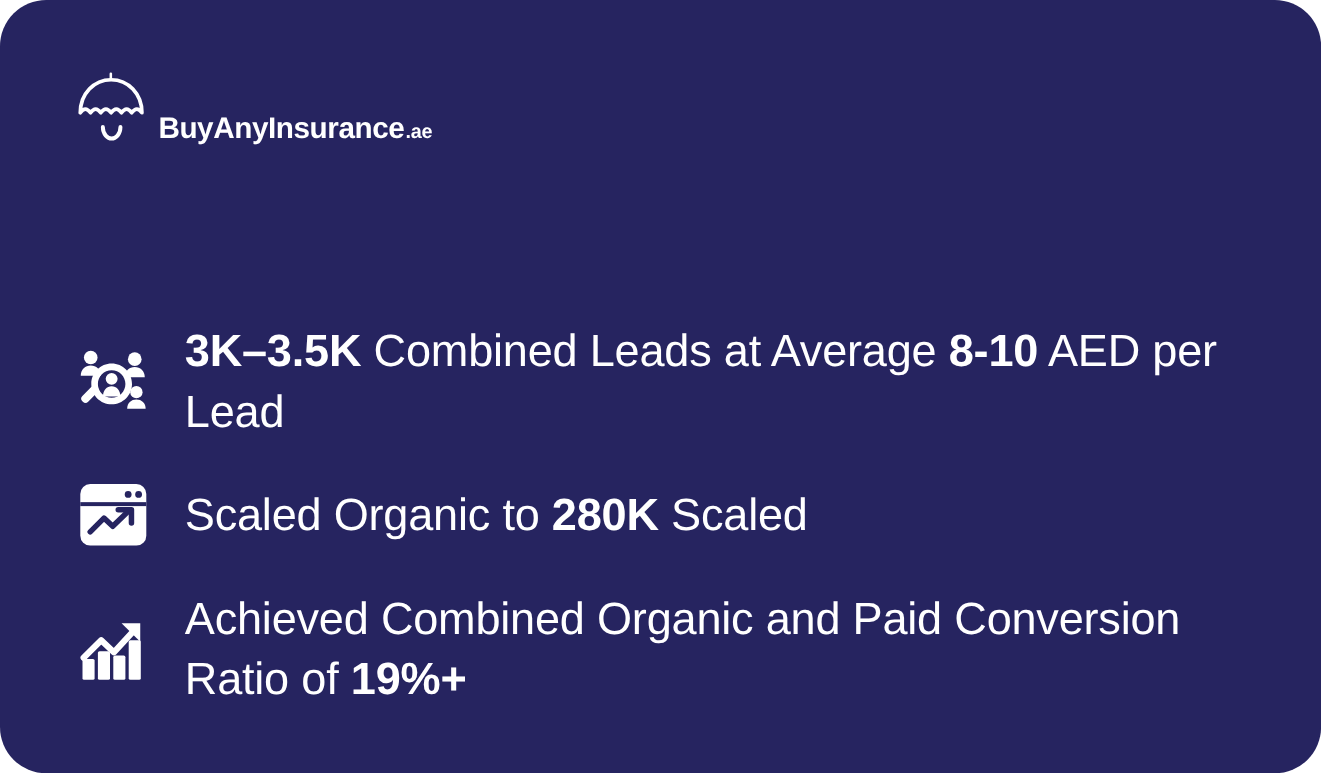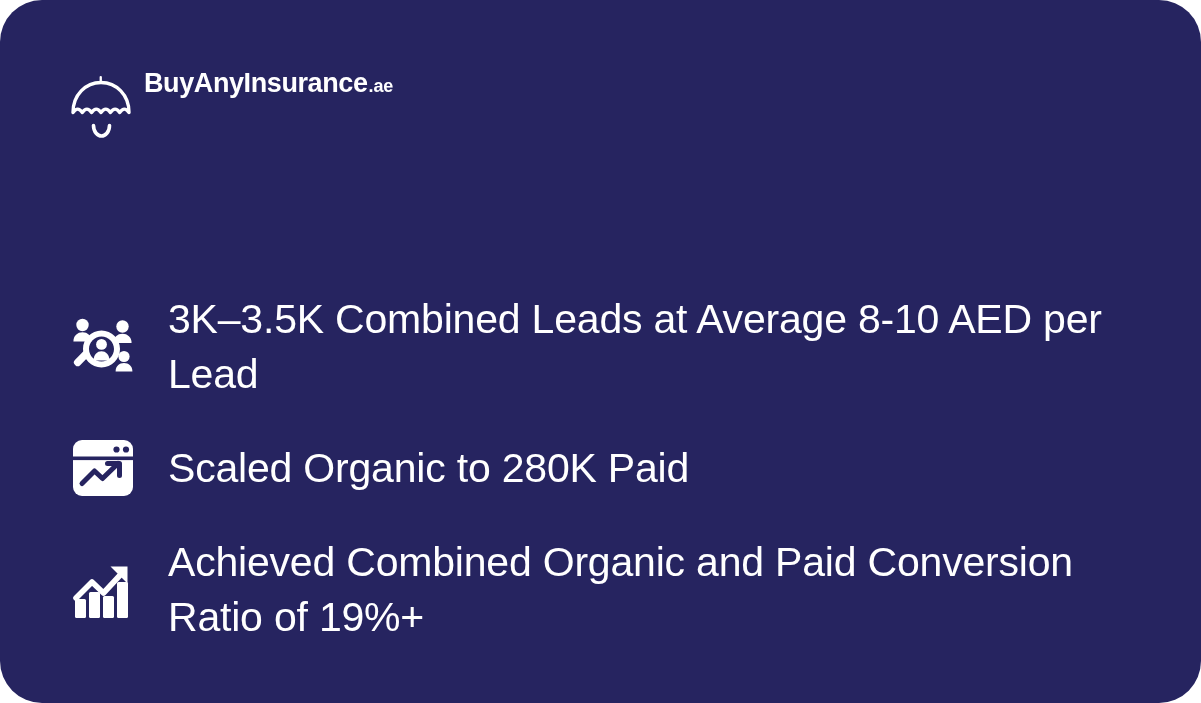--- a/index.html
+++ b/index.html
@@ -23,21 +23,21 @@
     border-radius: 42px;
     overflow: hidden;
   }
 
   
   .logo {
     position: absolute;
     left: 70px;
     top: 68px;
     display: flex;
-    align-items: flex-start;
+    align-items: flex-end;
     height: 64px;
   }
   .logo-mark {
     width: 62px;
     height: 70px;
     position: relative;
     flex: 0 0 auto;
     margin-top: 4px;
   }
   .logo-mark svg { display: block; }
@@ -89,21 +89,21 @@
 
   .stat-text {
     margin-left: 32px;
     color: #ffffff;
     font-size: 41px;
     font-weight: 300;
     line-height: 1.33;
     letter-spacing: -0.2px;
   }
   .stat-text b {
-    font-weight: normal;
+    font-weight: bold;
   }
 </style>
 </head>
 <body>
 
 <div class="card">
 
   <div class="logo">
     <span class="logo-mark">
       <svg width="62" height="70" viewBox="0 0 62 70" fill="none" xmlns="http://www.w3.org/2000/svg">
@@ -167,21 +167,21 @@
           <circle cx="45.5" cy="13.5" r="3.1" fill="#262460"></circle>
           <circle cx="55" cy="13.5" r="3.1" fill="#262460"></circle>
 
           <rect x="2" y="20.5" width="60" height="3.6" fill="#262460"></rect>
 
           <path d="M11 47.5 L23.5 35 L31.5 42.5 L47 27.5" stroke="#262460" stroke-width="5" stroke-linecap="round" stroke-linejoin="round"></path>
           <path d="M36.5 27.5 L48.5 27.5 L48.5 39.5" stroke="#262460" stroke-width="5" stroke-linecap="round" stroke-linejoin="round"></path>
         </svg>
       </span>
       <div class="stat-text">
-        <span>Scaled Organic to </span><b>280K</b><span> Paid</span>
+        <span>Scaled Organic to </span><b>280K</b><span> Scaled</span>
       </div>
     </div>
 
     <div class="stat-row">
       <span class="stat-icon">
         <svg width="64" height="64" viewBox="0 0 64 64" fill="#ffffff" xmlns="http://www.w3.org/2000/svg">
 
           <rect x="4" y="41" width="11" height="19" rx="1.5"></rect>
           <rect x="18" y="34" width="11" height="26" rx="1.5"></rect>
           <rect x="32" y="38" width="11" height="22" rx="1.5"></rect>

